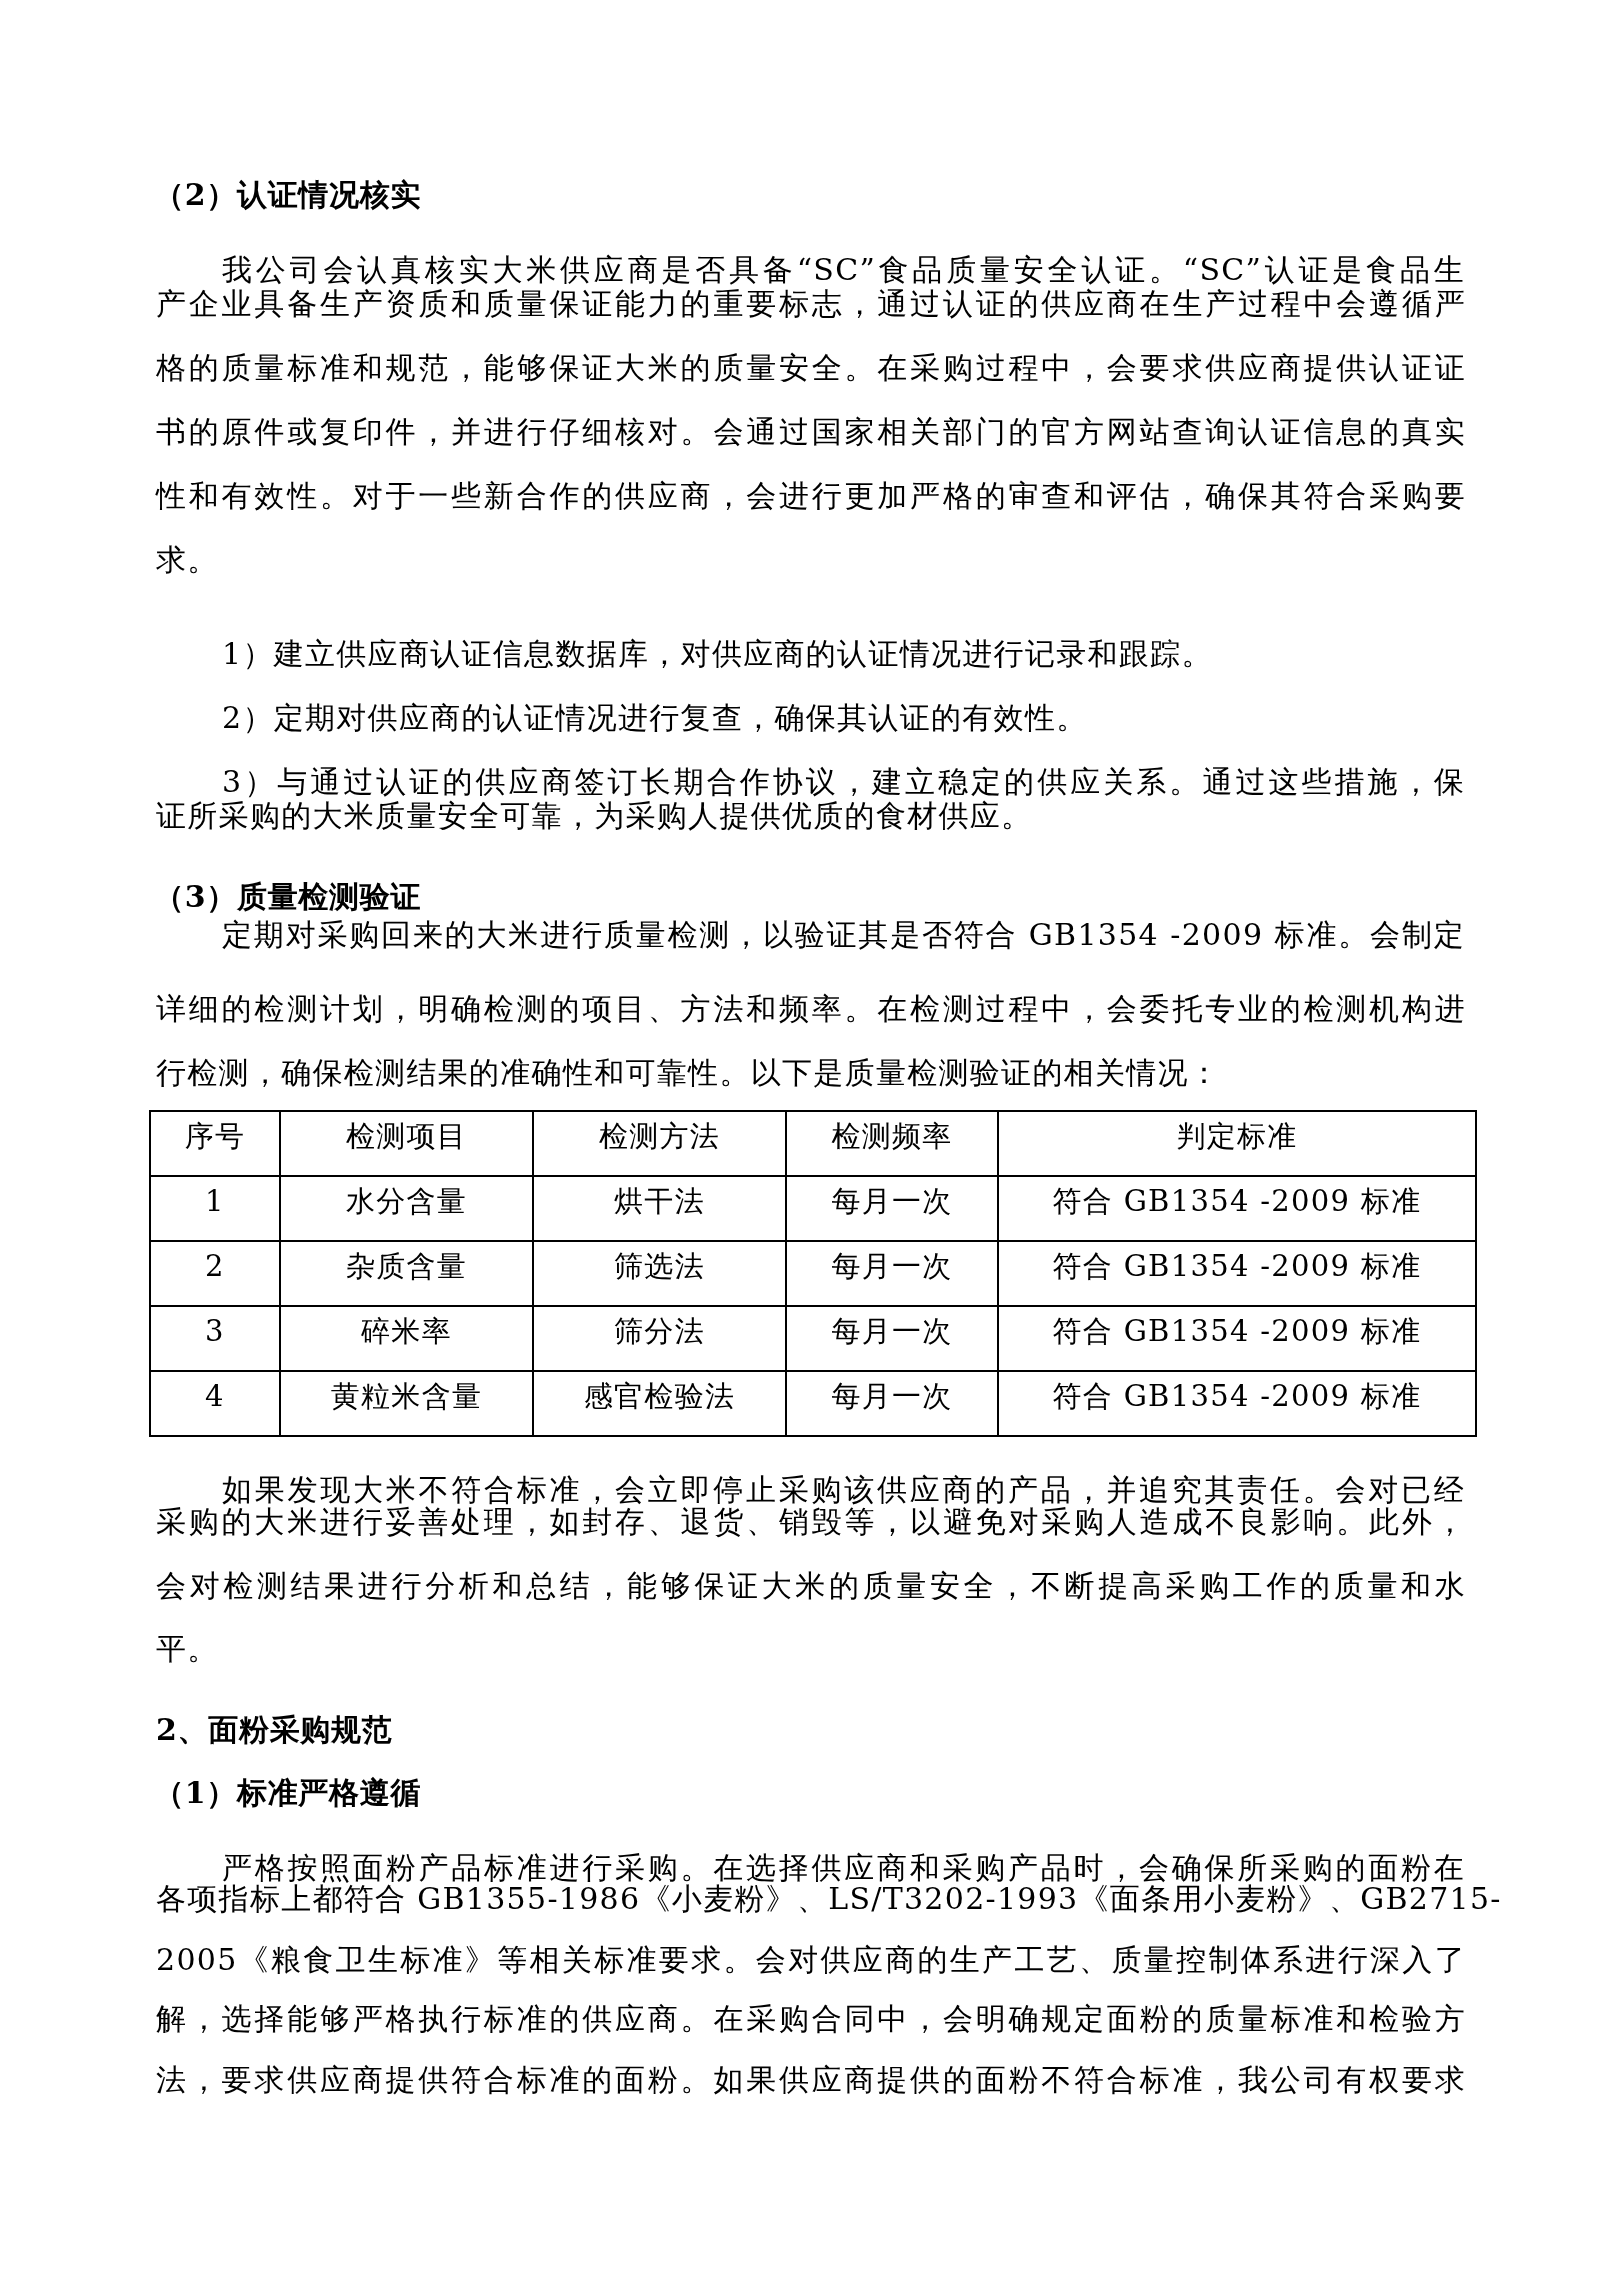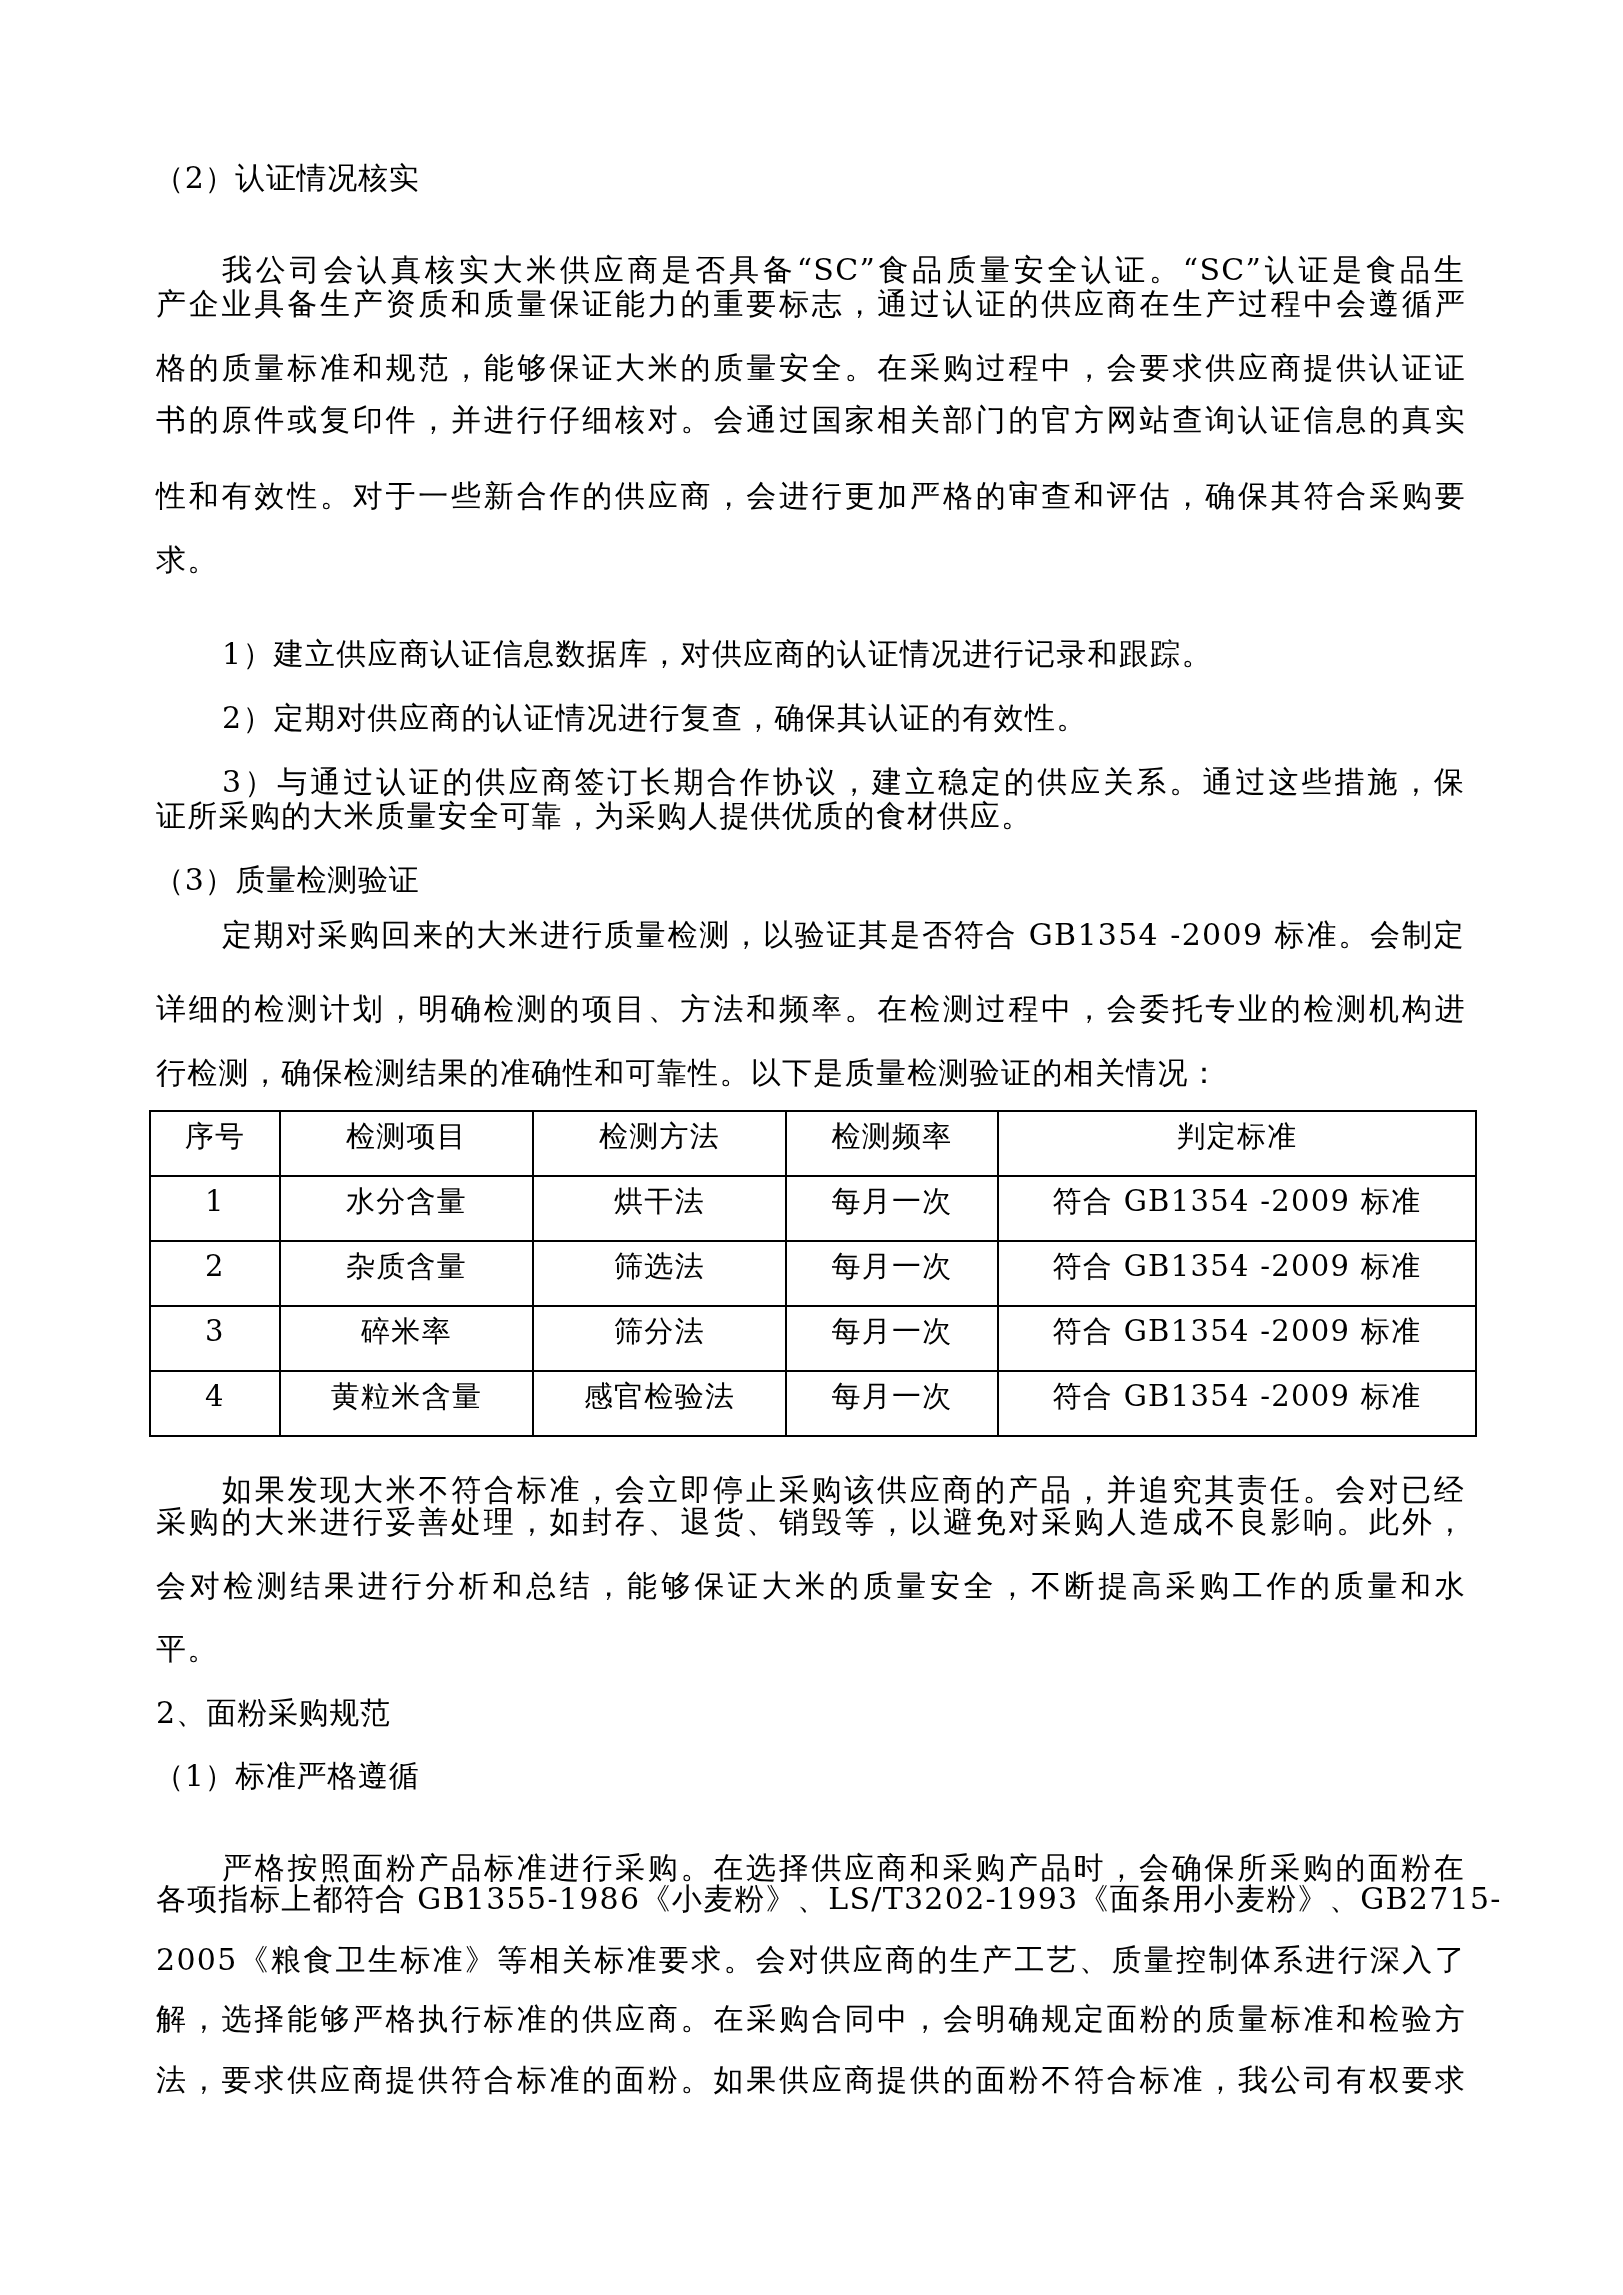--- a/index.html
+++ b/index.html
@@ -3,37 +3,37 @@
 <meta charset="utf-8">
 <style>
   html, body { margin: 0; padding: 0; background: #ffffff; }
   body { width: 1623px; height: 2295px; position: relative; overflow: hidden;
          font-family: "DejaVu Serif", "Liberation Serif", serif; color: #000000; }
   .line { position: absolute; left: 156px; width: 1310px; height: 39px; line-height: 39px;
           font-size: 30px; white-space: nowrap; text-align: justify; text-align-last: justify;
           letter-spacing: 1.3px; }
   .line.indent { left: 222px; width: 1243px; margin-top: 30px; }
   .line.short { text-align-last: left; }
-  .line.heading { font-weight: normal; text-align-last: left; letter-spacing: 0.7px; }
+  .line.heading { font-weight: bold; text-align-last: left; letter-spacing: 0.7px; margin-top: 17px; }
   .line.heading.paren { left: 154px; }
   table.qc { position: absolute; left: 149px; top: 1110px; width: 1326px; border-collapse: collapse;
              font-size: 29px; table-layout: fixed; }
   table.qc td, table.qc th { border: 2px solid #000000; height: 61px; padding: 1px; vertical-align: top;
              text-align: center; font-weight: normal; line-height: 46px; letter-spacing: 1.3px; }
   col.c1 { width: 130px; } col.c2 { width: 253px; } col.c3 { width: 253px; }
   col.c4 { width: 212px; } col.c5 { width: 478px; }
 </style>
 </head>
 <body>
 
 <div class="line heading paren" style="top:158px">（2）认证情况核实</div>
 <div class="line indent" style="top:220px">我公司会认真核实大米供应商是否具备“SC”食品质量安全认证。“SC”认证是食品生</div>
 <div class="line" style="top:284px">产企业具备生产资质和质量保证能力的重要标志，通过认证的供应商在生产过程中会遵循严</div>
 <div class="line" style="top:348px">格的质量标准和规范，能够保证大米的质量安全。在采购过程中，会要求供应商提供认证证</div>
-<div class="line" style="top:400px">书的原件或复印件，并进行仔细核对。会通过国家相关部门的官方网站查询认证信息的真实</div>
+<div class="line" style="top:412px">书的原件或复印件，并进行仔细核对。会通过国家相关部门的官方网站查询认证信息的真实</div>
 <div class="line" style="top:476px">性和有效性。对于一些新合作的供应商，会进行更加严格的审查和评估，确保其符合采购要</div>
 <div class="line short" style="top:540px">求。</div>
 <div class="line indent short" style="top:604px">1）建立供应商认证信息数据库，对供应商的认证情况进行记录和跟踪。</div>
 <div class="line indent short" style="top:668px">2）定期对供应商的认证情况进行复查，确保其认证的有效性。</div>
 <div class="line indent" style="top:732px">3）与通过认证的供应商签订长期合作协议，建立稳定的供应关系。通过这些措施，保</div>
 <div class="line short" style="top:796px">证所采购的大米质量安全可靠，为采购人提供优质的食材供应。</div>
 
 <div class="line heading paren" style="top:860px">（3）质量检测验证</div>
 <div class="line indent" style="top:885px">定期对采购回来的大米进行质量检测，以验证其是否符合 GB1354 -2009 标准。会制定</div>
 <div class="line" style="top:989px">详细的检测计划，明确检测的项目、方法和频率。在检测过程中，会委托专业的检测机构进</div>

